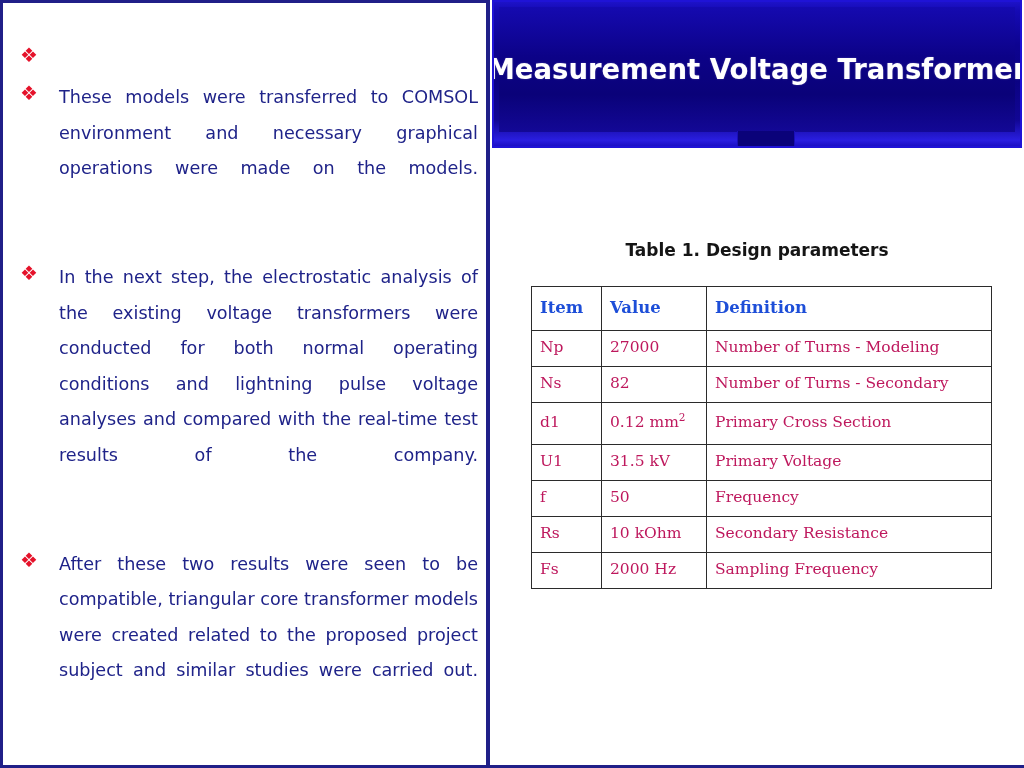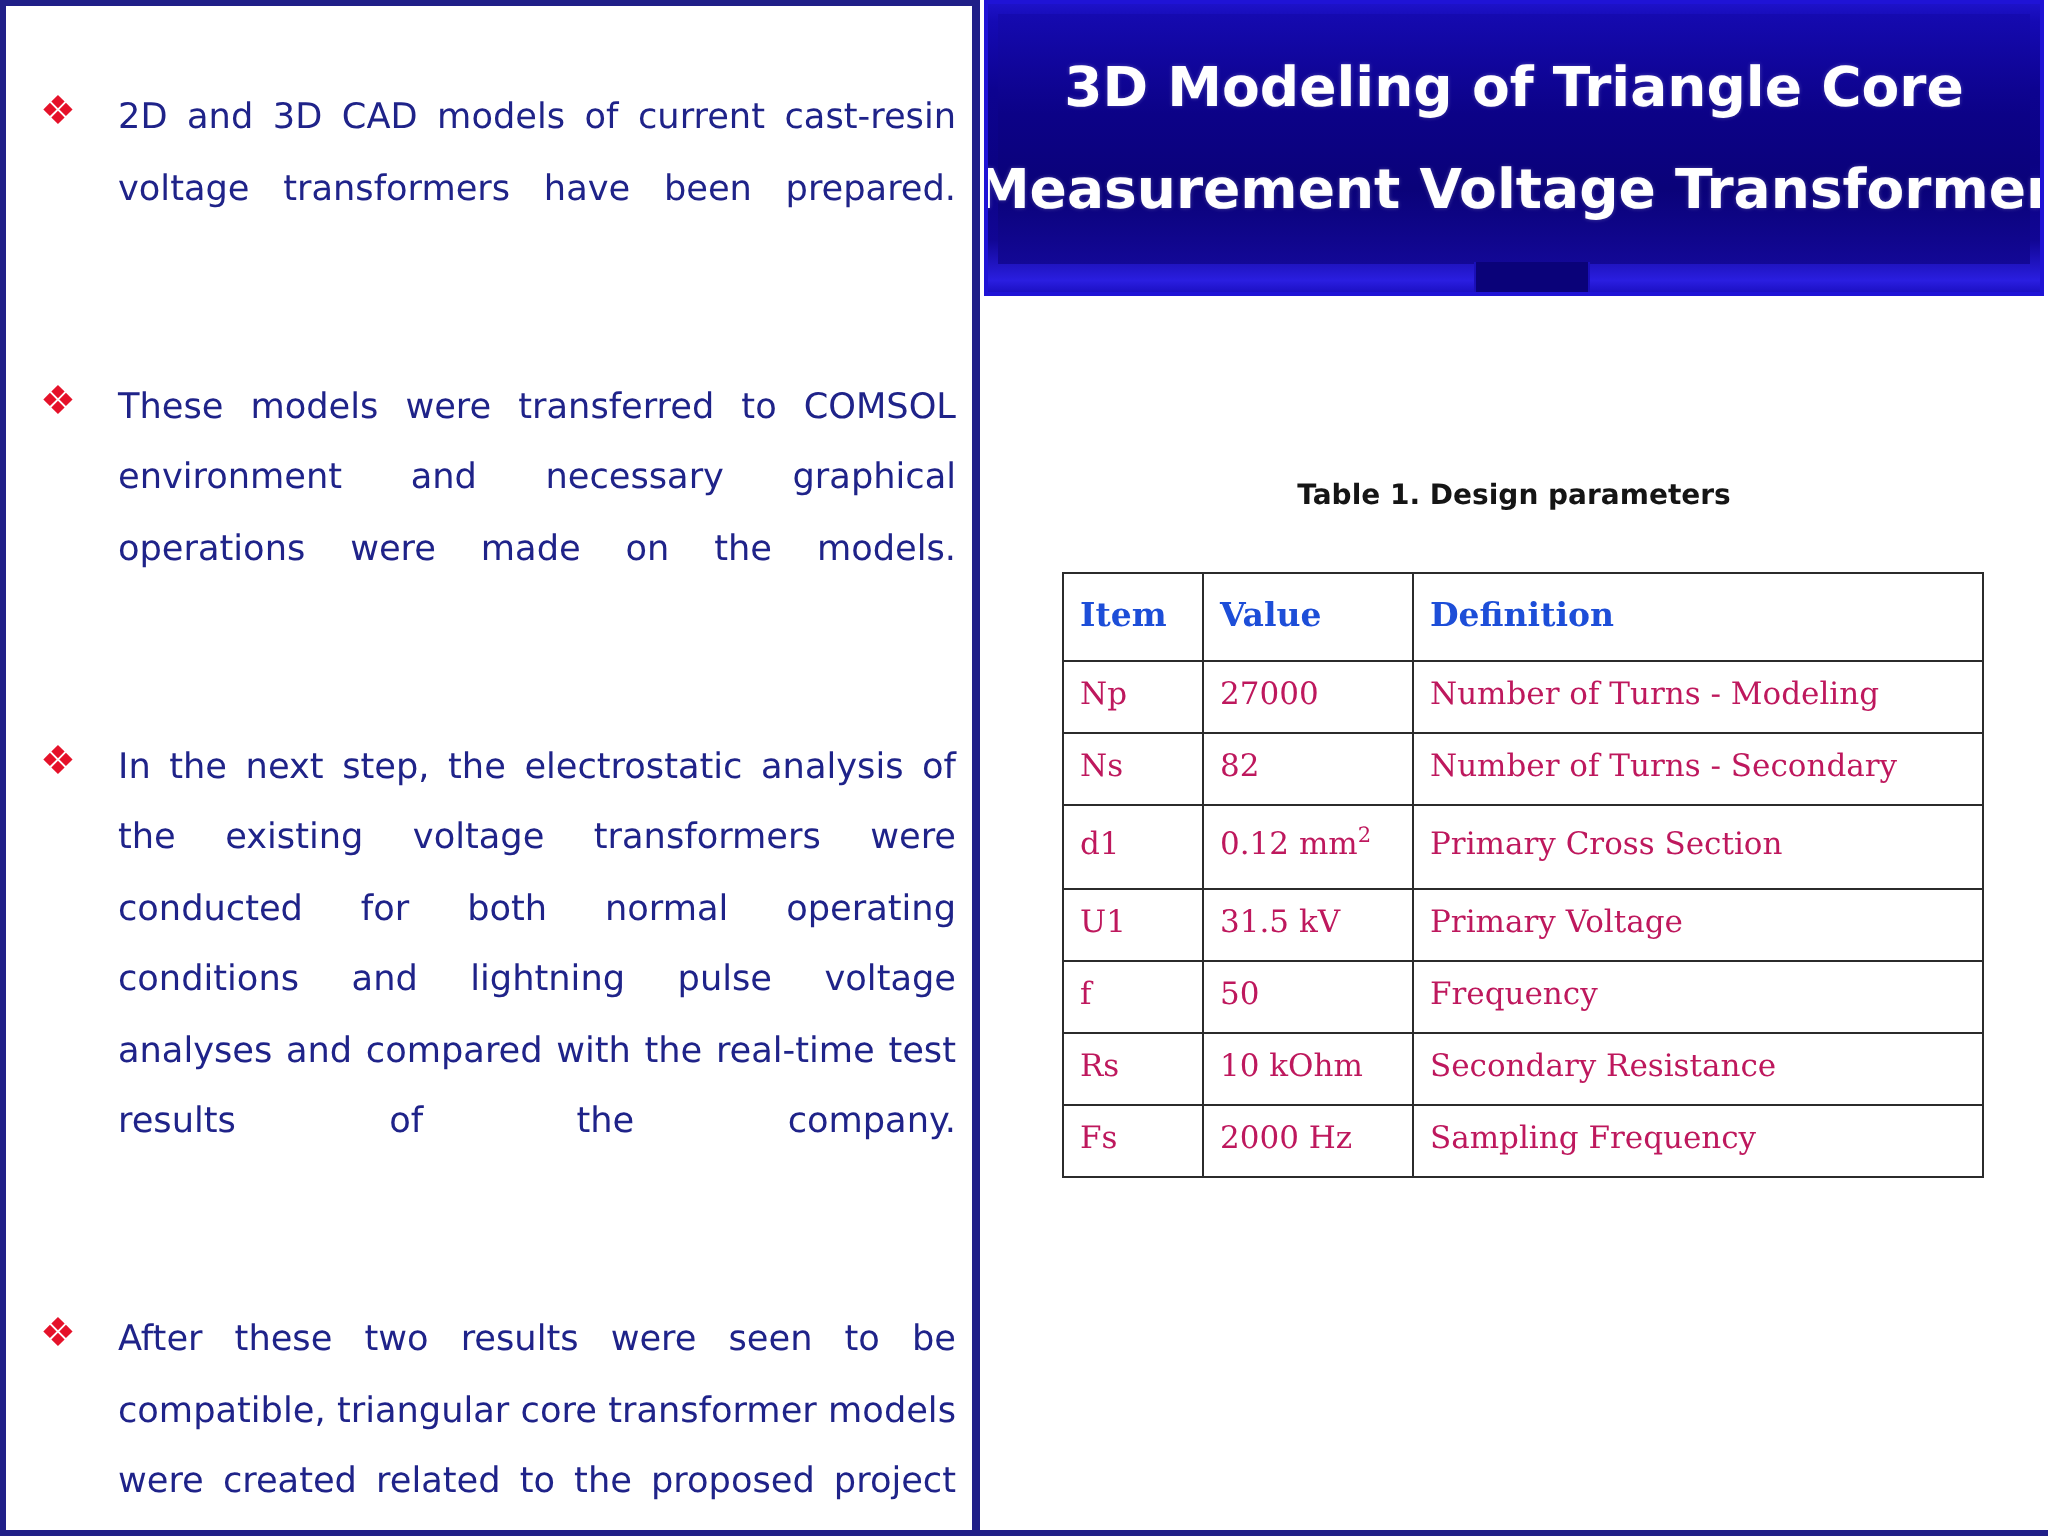--- a/index.html
+++ b/index.html
@@ -143,21 +143,21 @@
 
   
   .table-caption {
     position: absolute;
     left: 0;
     top: 240px;
     width: 534px;
     text-align: center;
     color: #151515;
     font-weight: bold;
-    font-size: 14px;
+    font-size: 17px;
     font-family: "DejaVu Sans", sans-serif;
   }
 
   
   .param-table-wrap {
     position: absolute;
     left: 41px;
     top: 286px;
     width: 460px;
   }
@@ -200,41 +200,39 @@
 <div class="slide">
 
   <div class="edge edge-top"></div>
   <div class="edge edge-left"></div>
   <div class="edge edge-bottom"></div>
   <div class="edge edge-divider"></div>
 
   <div class="left-col">
     <div class="bullet-item">
       <span class="bullet-marker">❖</span>
-      <span class="bullet-text">2D and 3D CAD models of current cast-resin voltage transformers have been prepared.</span>
     </div>
     <div class="bullet-item">
       <span class="bullet-marker">❖</span>
       <span class="bullet-text">These models were transferred to COMSOL environment and necessary graphical operations were made on the models.</span>
     </div>
     <div class="bullet-item">
       <span class="bullet-marker">❖</span>
       <span class="bullet-text"> In the next step, the electrostatic analysis of the existing voltage transformers were conducted for both normal operating conditions and lightning pulse voltage analyses and compared with the real-time test results of the company.</span>
     </div>
     <div class="bullet-item">
       <span class="bullet-marker">❖</span>
       <span class="bullet-text">After these two results were seen to be compatible, triangular core transformer models were created related to the proposed project subject and similar studies were carried out.</span>
     </div>
   </div>
 
   <div class="right-col">
 
     <div class="title-banner">
       <div class="title-inner">
-        <div class="title-line">3D Modeling of Triangle Core</div>
         <div class="title-line">Measurement Voltage Transformer</div>
       </div>
       <div class="banner-notch"></div>
     </div>
 
     <div class="table-caption">Table 1. Design parameters</div>
 
     <div class="param-table-wrap">
       <table class="param-table">
         <colgroup>

